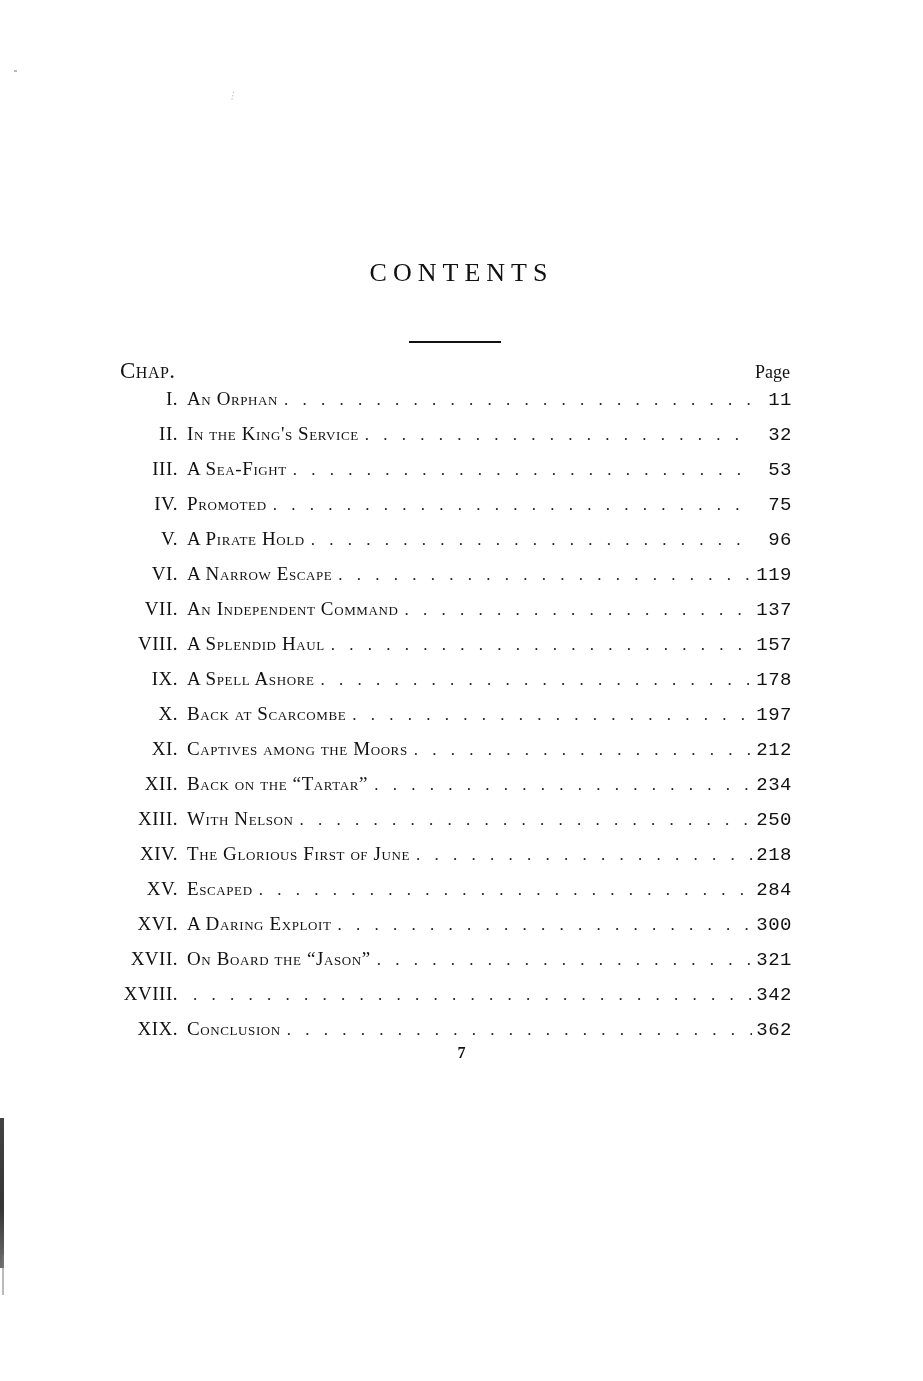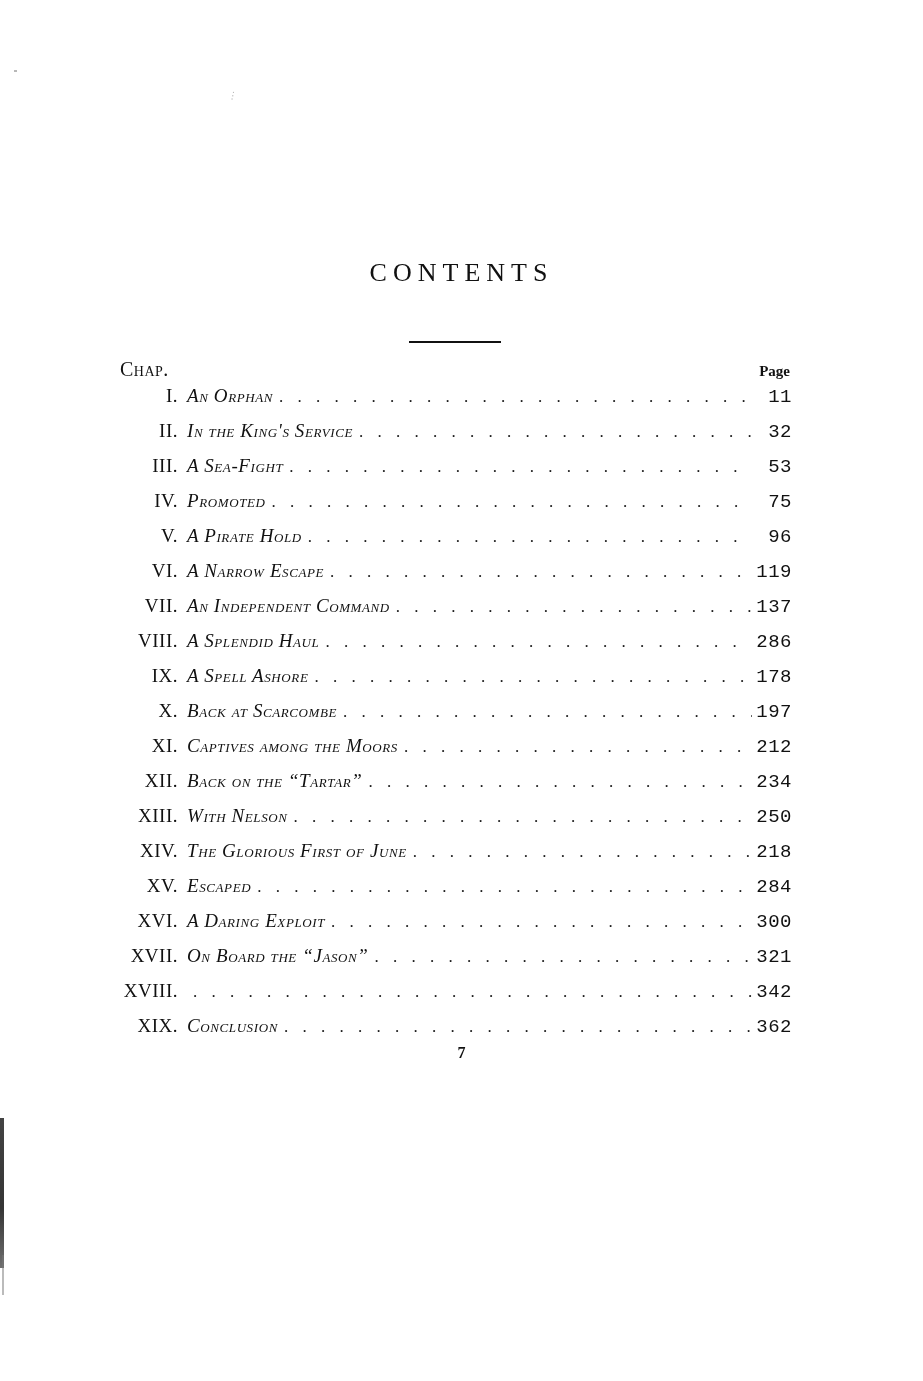--- a/index.html
+++ b/index.html
@@ -88,26 +88,25 @@
     justify-content: space-between;
     align-items: baseline;
     font-size: 15px;
     margin-bottom: 4px;
     color: #111;
   }
   .header-row .chap-h {
     font-variant: small-caps;
     letter-spacing: 0.5px;
     padding-left: 14px;
-    font-size: 20px;
+    font-size: 23px;
   }
   .header-row .page-h {
-    font-size: 15px;
+    font-size: 18px;
     padding-right: 2px;
-    font-weight: bold;
   }
 
   .row {
     display: flex;
     align-items: baseline;
     height: 35px;
     font-size: 19px;
     color: #111;
     white-space: nowrap;
   }
@@ -115,21 +114,20 @@
     width: 72px;
     text-align: right;
     margin-right: 9px;
     flex: 0 0 auto;
     letter-spacing: 0.5px;
   }
   .title {
     flex: 0 0 auto;
     font-variant: small-caps;
     letter-spacing: 0.6px;
-    font-style: italic;
   }
   .leader {
     flex: 1 1 auto;
     overflow: hidden;
     white-space: nowrap;
     font-size: 17px;
     word-spacing: 10px;
     padding-left: 6px;
     padding-right: 4px;
     color: #1a1a1a;
@@ -218,21 +216,21 @@
     <span class="num">VII.</span>
     <span class="title">An Independent Command</span>
     <span class="leader">. . . . . . . . . . . . . . . . . . . . . . . . . . . . . . . . . . . . . . . .</span>
     <span class="pg">137</span>
   </div>
 
   <div class="row">
     <span class="num">VIII.</span>
     <span class="title">A Splendid Haul</span>
     <span class="leader">. . . . . . . . . . . . . . . . . . . . . . . . . . . . . . . . . . . . . . . .</span>
-    <span class="pg">286</span>
+    <span class="pg">157</span>
   </div>
 
   <div class="row">
     <span class="num">IX.</span>
     <span class="title">A Spell Ashore</span>
     <span class="leader">. . . . . . . . . . . . . . . . . . . . . . . . . . . . . . . . . . . . . . . .</span>
     <span class="pg">178</span>
   </div>
 
   <div class="row">

